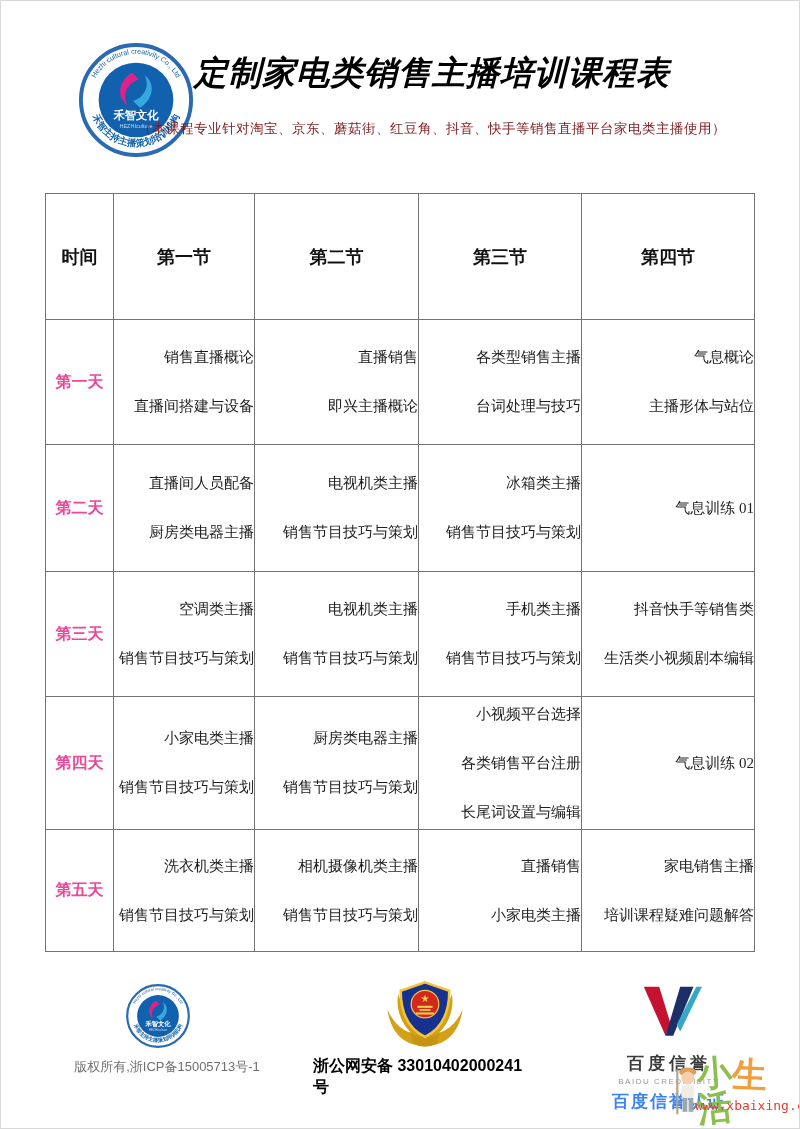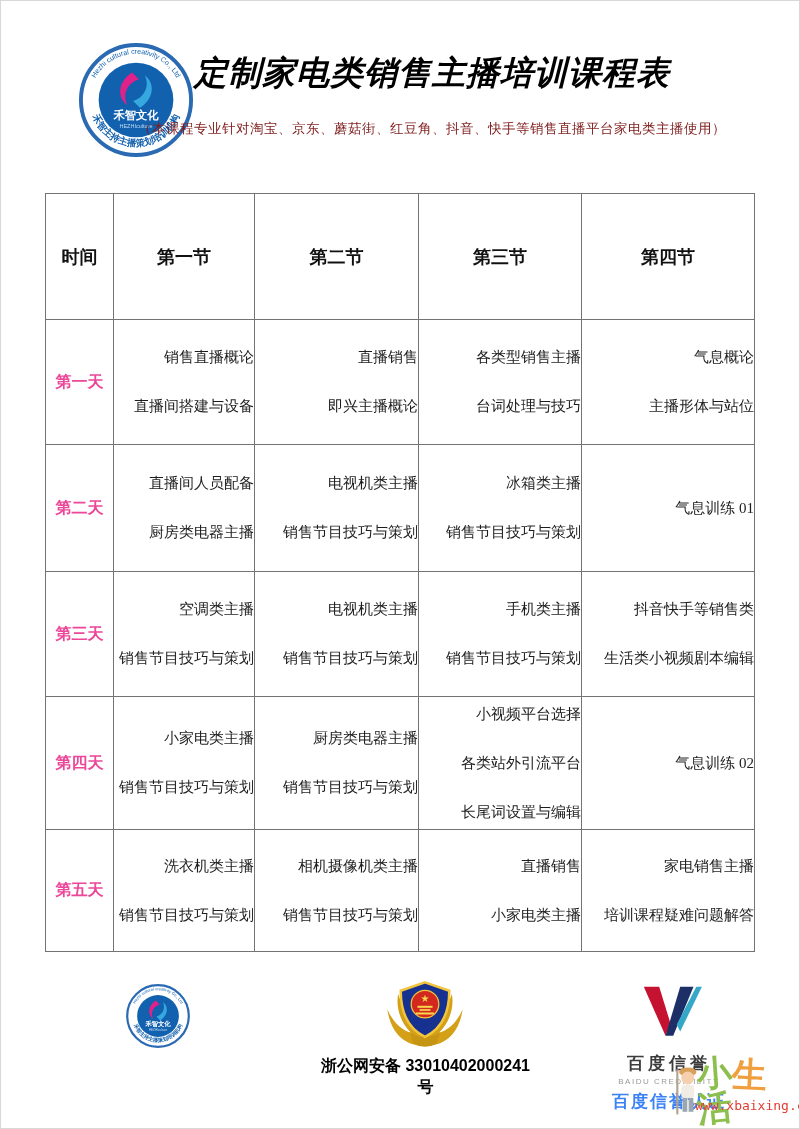--- a/index.html
+++ b/index.html
@@ -31,21 +31,21 @@
                 justify-content:center; gap:30px; height:100%;margin-left:28px; }
   .cell-lines.lines-1 { gap:0; }
   .cell-lines.lines-3 { }
   .cell-line { font-size:15px; color:#1d1d1d; white-space:nowrap; }
 
   
   .ft-logo { position:absolute; left:124px; top:982px; width:66px; height:66px; }
   .ft-copy { position:absolute; left:56px; top:1057px; width:220px; text-align:center;
              font-size:13px; color:#6f6f6f; font-family:"Liberation Sans","DejaVu Sans",sans-serif; }
   .ft-badge { position:absolute; left:382px; top:978px; width:84px; height:72px; }
-  .ft-police { position:absolute; left:312px; top:1055px; width:225px; text-align:center;
+  .ft-police { position:absolute; left:312px; top:1055px; width:225px; 
                font-size:16px; font-weight:700; color:#000;
                font-family:"Liberation Sans","DejaVu Sans",sans-serif; }
   .ft-baidu { position:absolute; left:598px; top:983px; width:140px; text-align:center; }
   .ft-baidu .v-logo { width:72px; height:56px; margin:0 auto; display:block; }
   .baidu-title { font-size:17px; color:#3c3c3c; letter-spacing:4px; font-weight:600; margin-top:12px; }
   .baidu-en { font-size:8px; color:#9a9a9a; letter-spacing:1.5px;
               font-family:"Liberation Sans","DejaVu Sans",sans-serif; margin-top:2px; }
   .baidu-cert { font-size:17px; color:#3b82f6; font-weight:700; letter-spacing:2px; margin-top:4px; }
 
   
@@ -199,21 +199,21 @@
           </td>
           <td>
             <div class="cell-lines lines-2">
               <div class="cell-line">厨房类电器主播</div>
               <div class="cell-line">销售节目技巧与策划</div>
             </div>
           </td>
           <td>
             <div class="cell-lines lines-3">
               <div class="cell-line">小视频平台选择</div>
-              <div class="cell-line">各类站外引流平台</div>
+              <div class="cell-line">各类销售平台注册</div>
               <div class="cell-line">长尾词设置与编辑</div>
             </div>
           </td>
           <td>
             <div class="cell-lines lines-1">
               <div class="cell-line">气息训练 02</div>
             </div>
           </td>
         </tr>
         <tr>
@@ -253,20 +253,21 @@
       <textPath href="#arcTop" startOffset="50%" text-anchor="middle">Hezhi cultural creativity Co., Ltd</textPath>
     </text>
     <text font-size="9.5" font-weight="bold" fill="#1261ae">
       <textPath href="#arcBot" startOffset="50%" text-anchor="middle">禾智主持主播策划培训机构</textPath>
     </text>
     <path d="M56 32 C42 41 40 57 51 65 C46 54 51 43 63 39 Z" fill="#e0218a"></path>
     <path d="M64 68 C78 59 80 43 69 35 C74 46 69 57 57 61 Z" fill="#35a8e0"></path>
     <text x="60" y="79" text-anchor="middle" font-size="11.5" font-weight="bold" fill="#ffffff">禾智文化</text>
     <text x="60" y="88" text-anchor="middle" font-size="5.6" fill="#bcd9f5" font-family="Liberation Sans, sans-serif">HEZHIculture</text>
   </svg>
+  <div class="ft-copy">版权所有,浙ICP备15005713号-1</div>
 
   <svg class="ft-badge" viewBox="0 0 100 86">
     <path d="M50 80 C25 80 9 64 5 36 C12 52 22 61 33 64 C20 51 15 33 18 18 C24 38 35 51 50 55 C65 51 76 38 82 18 C85 33 80 51 67 64 C78 61 88 52 95 36 C91 64 75 80 50 80 Z" fill="#d4a017"></path>
     <path d="M32 64 Q50 75 68 64 L64 77 Q50 85 36 77 Z" fill="#c79514"></path>
     <path d="M50 4 L79 14 C79 42 69 60 50 69 C31 60 21 42 21 14 Z" fill="#16318f" stroke="#f3c53d" stroke-width="3"></path>
     <circle cx="50" cy="30" r="16.5" fill="#d2281e" stroke="#f3c53d" stroke-width="1.5"></circle>
     <text x="50" y="27" text-anchor="middle" font-size="12" fill="#f7d74c">★</text>
     <rect x="41" y="32" width="18" height="2.4" fill="#f7d74c"></rect>
     <rect x="43.5" y="36" width="13" height="2" fill="#f7d74c"></rect>
     <rect x="39" y="40" width="22" height="2.4" fill="#f7d74c"></rect>

